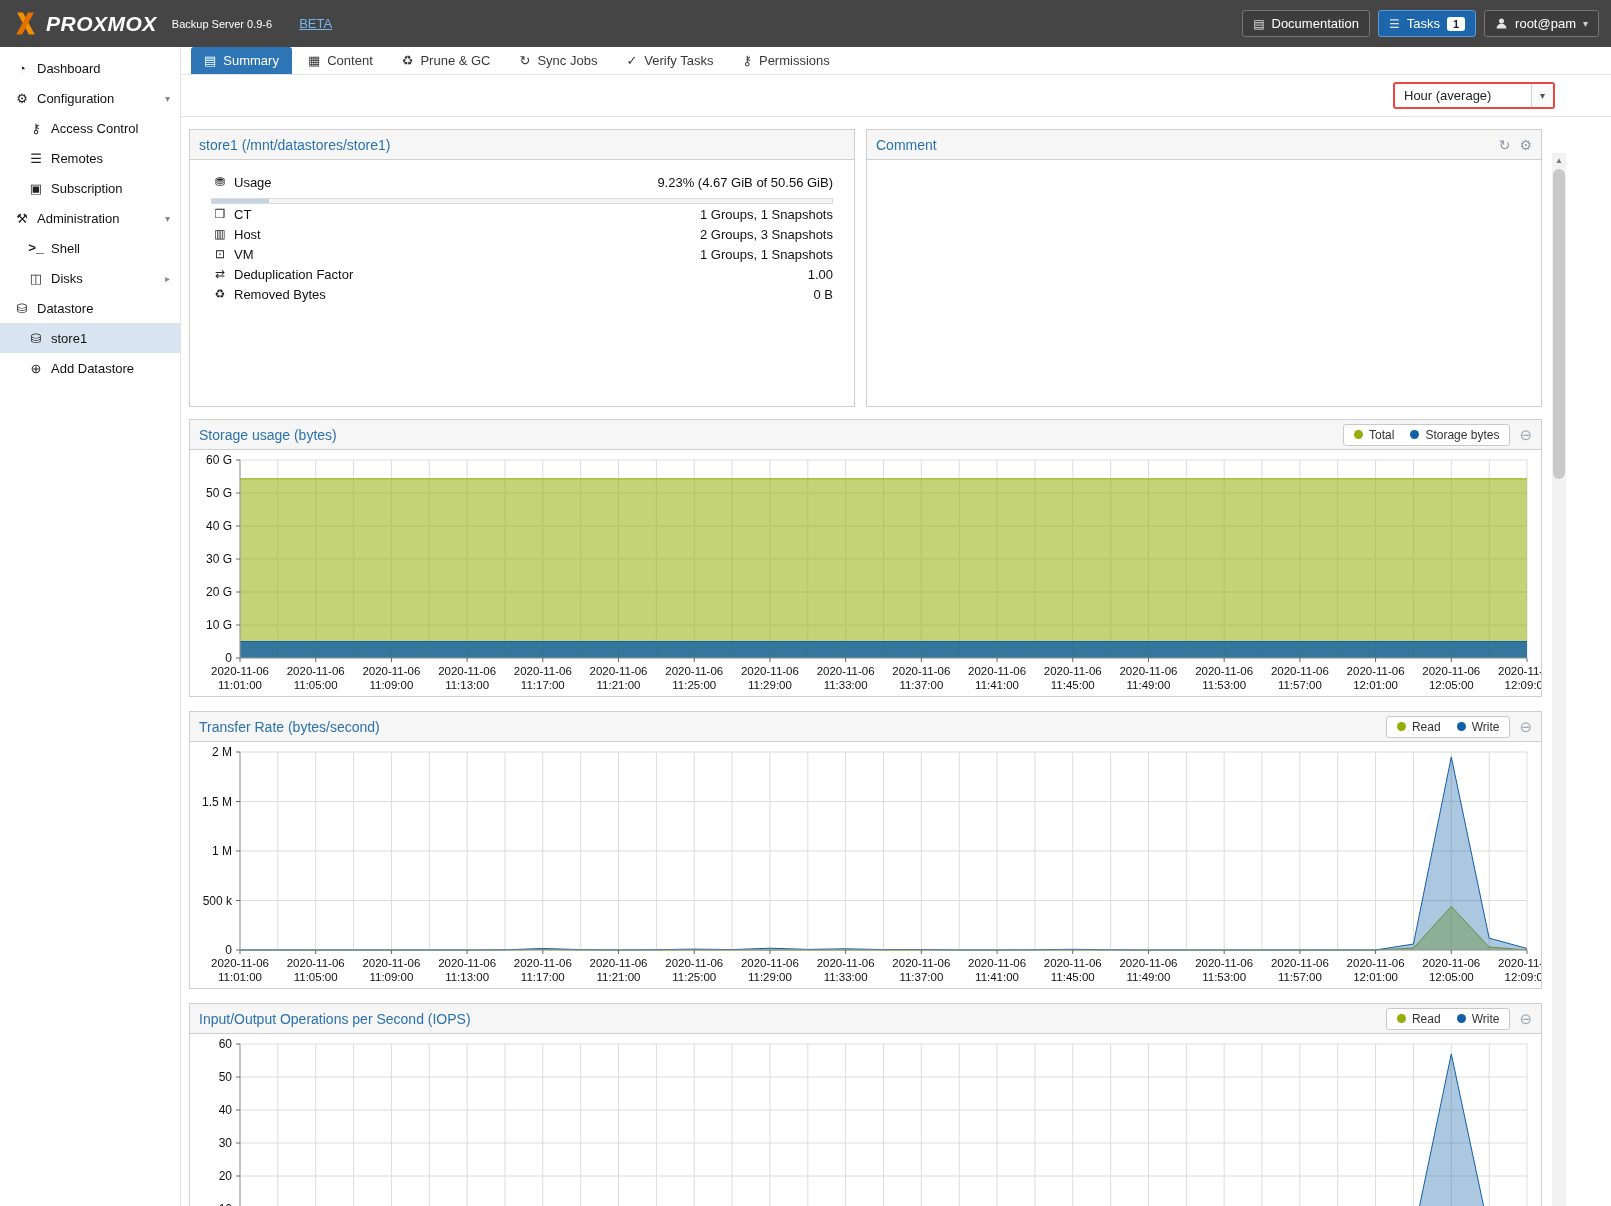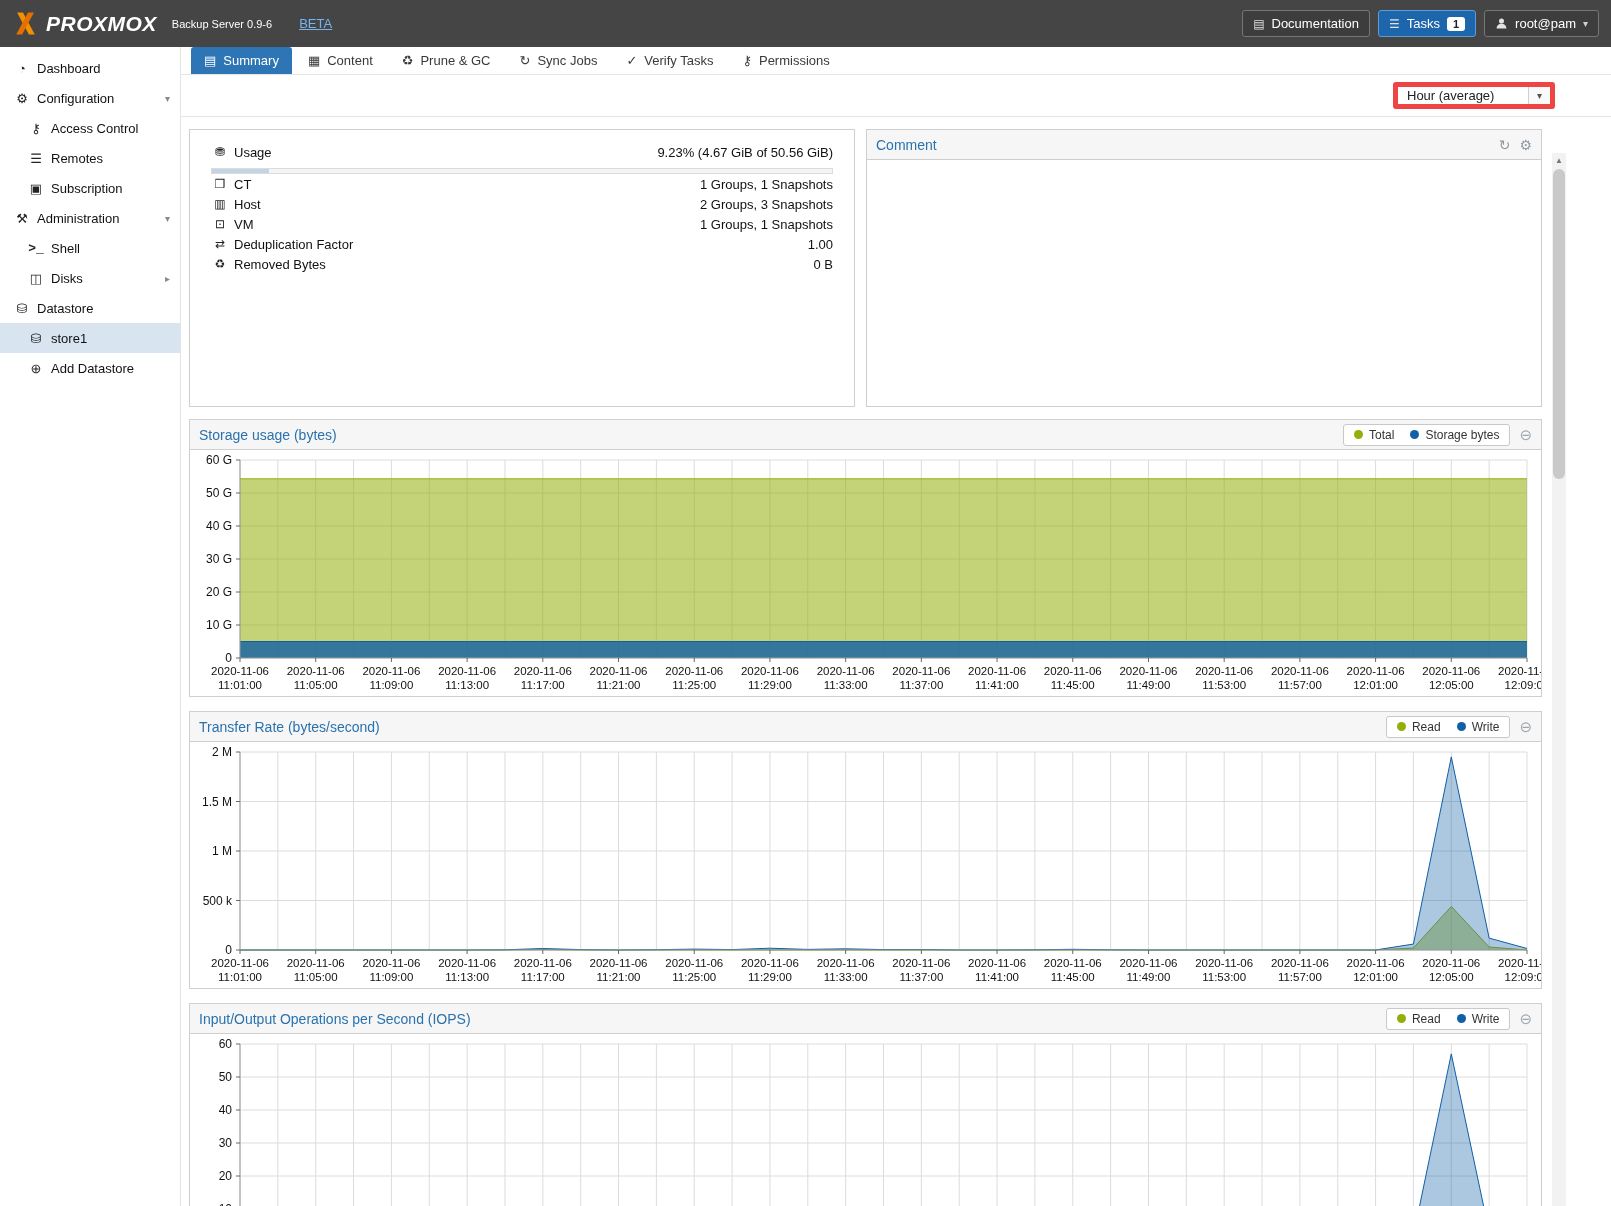--- a/index.html
+++ b/index.html
@@ -33,21 +33,21 @@
   .shell-glyph { font-family: "Liberation Mono", monospace; font-size: 11px; font-weight: bold; }
 
   
   .page-title { color: #2a72ad; font-size: 15px; margin: 14px 0 10px 10px; }
   .tabs-wrap { border-bottom: 1px solid #e4e4e4; padding-left: 10px; }
   .tabs { display: flex; gap: 3px; }
   .tab { display: flex; align-items: center; gap: 7px; padding: 6px 13px; font-size: 13px; color: #3a3a3a; border-radius: 3px 3px 0 0; cursor: pointer; }
   .tab .t-icon { font-size: 13px; }
   .tab.active { background: #2e75b5; color: #fff; }
   .toolbar { height: 42px; display: flex; align-items: center; justify-content: flex-end; padding-right: 56px; border-bottom: 1px solid #e4e4e4; }
-  .select { width: 162px; height: 27px; border: 5px solid #ef4444; border-radius: 3px; background: #fff; display: flex; align-items: center; padding: 0 0 0 9px; font-size: 13px; color: #222; cursor: pointer; }
+  .select { width: 162px; height: 27px; border: 2px solid #ef4444; border-radius: 3px; background: #fff; display: flex; align-items: center; padding: 0 0 0 9px; font-size: 13px; color: #222; cursor: pointer; }
   .select .sel-caret { margin-left: auto; width: 22px; align-self: stretch; display: flex; align-items: center; justify-content: center; border-left: 1px solid #cfcfcf; color: #555; font-size: 10px; background: #fafafa; }
 
   
   .panels { flex: 1; padding: 12px 69px 0 8px; overflow: hidden; }
   .panel { border: 1px solid #cfcfcf; background: #fff; }
   .panel-header { background: #f6f6f6; border-bottom: 1px solid #cfcfcf; padding: 0 9px; height: 30px; display: flex; align-items: center; font-size: 14px; color: #2a72ad; }
   .row-panels { display: flex; gap: 11px; height: 278px; margin-bottom: 12px; }
   .summary-panel { width: 666px; flex: none; display: flex; flex-direction: column; }
   .comment-panel { flex: 1; display: flex; flex-direction: column; }
   .panel-tools { margin-left: auto; display: flex; align-items: center; gap: 9px; color: #8f9aa5; font-size: 14px; }
@@ -197,20 +197,23 @@
       <div class="select">
         <span>Hour (average)</span>
         <span class="sel-caret">▾</span>
       </div>
     </div>
 
     <div class="panels">
 
       <div class="row-panels">
         <div class="panel summary-panel">
+          <div class="panel-header">
+            <span>store1 (/mnt/datastores/store1)</span>
+          </div>
           <div class="summary-body">
             <div class="srow">
               <span class="r-icon">⛃</span>
               <span>Usage</span>
               <span class="r-val">9.23% (4.67 GiB of 50.56 GiB)</span>
             </div>
             <div class="pbar">
               <div class="pbar-fill" style="width: 9.23%;"></div>
             </div>
             <div class="srow">

